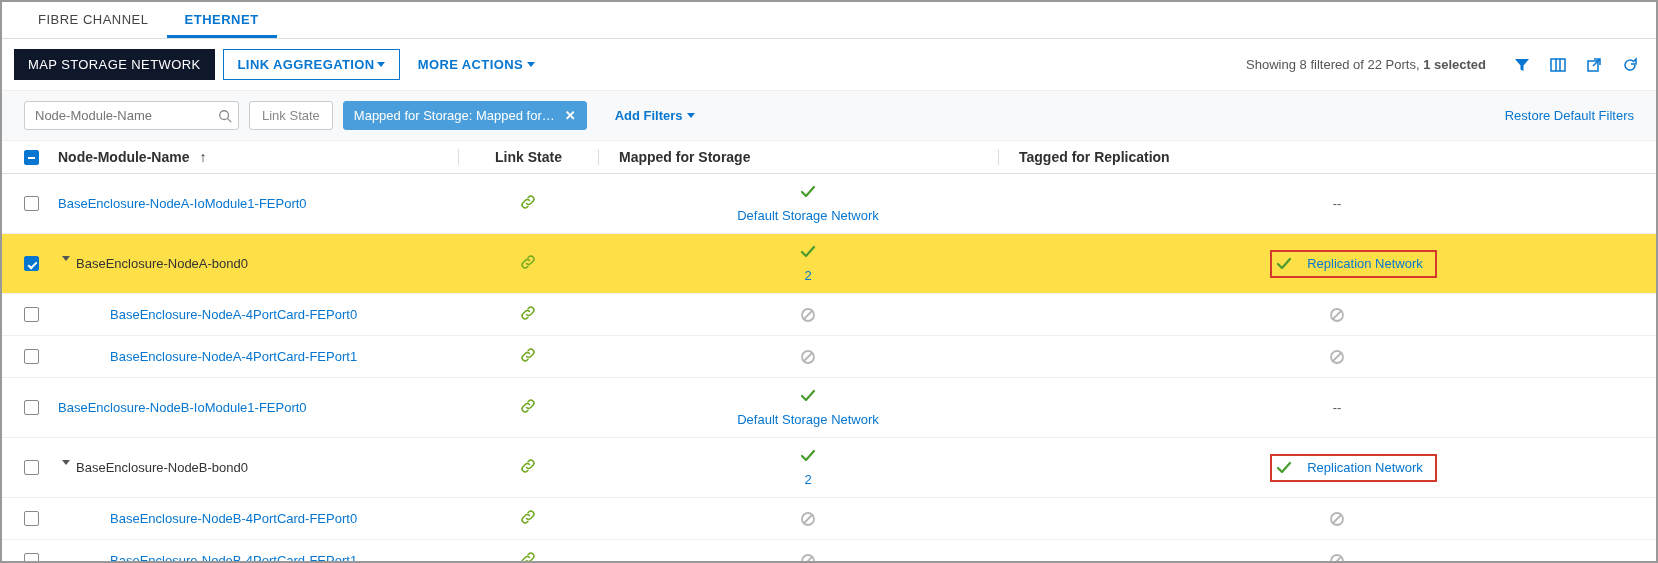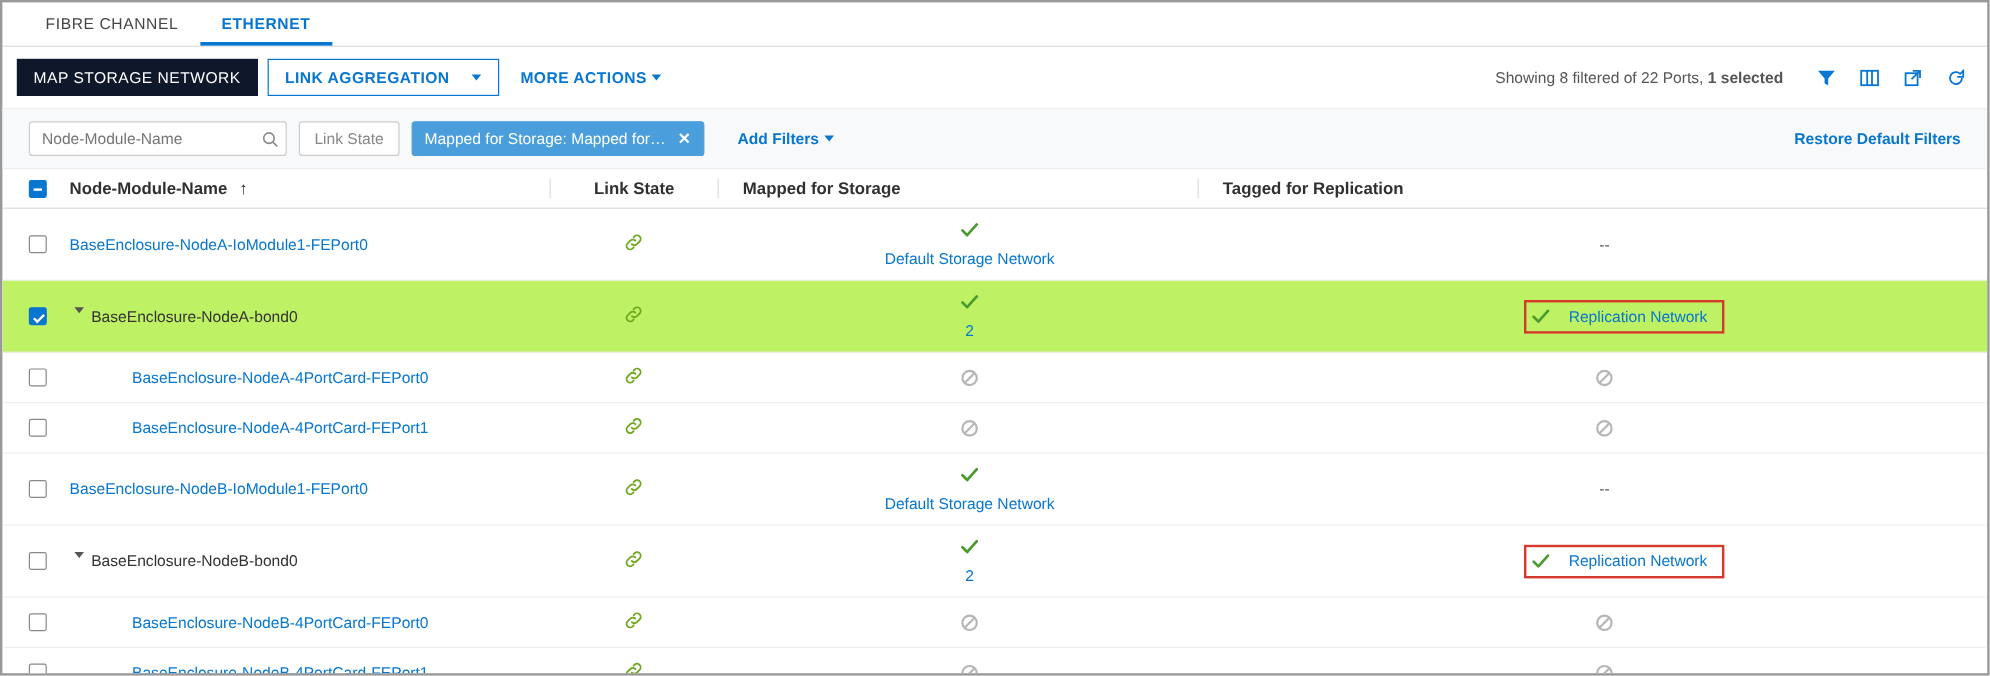--- a/index.html
+++ b/index.html
@@ -54,21 +54,21 @@
     background: #fff;
     color: #0676d0;
     border: 1px solid #0676d0;
     padding: 7px 14px;
     font-weight: 700;
     letter-spacing: 0.4px;
     font-size: 13px;
     cursor: pointer;
     display: inline-flex;
     align-items: center;
-    gap: 18px;
+    gap: 2px;
   }
   .btn-text {
     background: none;
     color: #0676d0;
     border: none;
     padding: 7px 10px;
     font-weight: 700;
     letter-spacing: 0.4px;
     font-size: 13px;
     cursor: pointer;
@@ -152,21 +152,21 @@
     font-size: 13px;
     margin-left: 18px;
     cursor: pointer;
     display: inline-flex;
     align-items: center;
     gap: 4px;
   }
   .restore {
     margin-left: auto;
     color: #0676d0;
-    font-weight: 700;
+    font-weight: 400;
     font-size: 13px;
     cursor: pointer;
     text-align: center;
   }
 
   
   .table-wrap { width: 100%; }
   .thead {
     display: flex;
     align-items: center;
@@ -184,21 +184,21 @@
   .col-repl { flex:1; padding-left: 20px; display:flex; align-items:center; gap:8px; border-left:1px solid #eee; }
   .thead .col-link, .thead .col-storage, .thead .col-repl { border-left:1px solid #ddd; }
 
   .row {
     display: flex;
     align-items: center;
     border-bottom: 1px solid #eee;
     padding: 10px 0 10px 22px;
     min-height: 42px;
   }
-  .row.selected { background: #bef264; }
+  .row.selected { background: #fde047; }
   .row .col-storage, .row .col-repl, .row .col-link { border-left: none; flex-direction: column; }
 
   .checkbox {
     width: 15px; height: 15px;
     border: 1.5px solid #888;
     border-radius: 2px;
     display: inline-block;
     cursor: pointer;
     background:#fff;
   }

